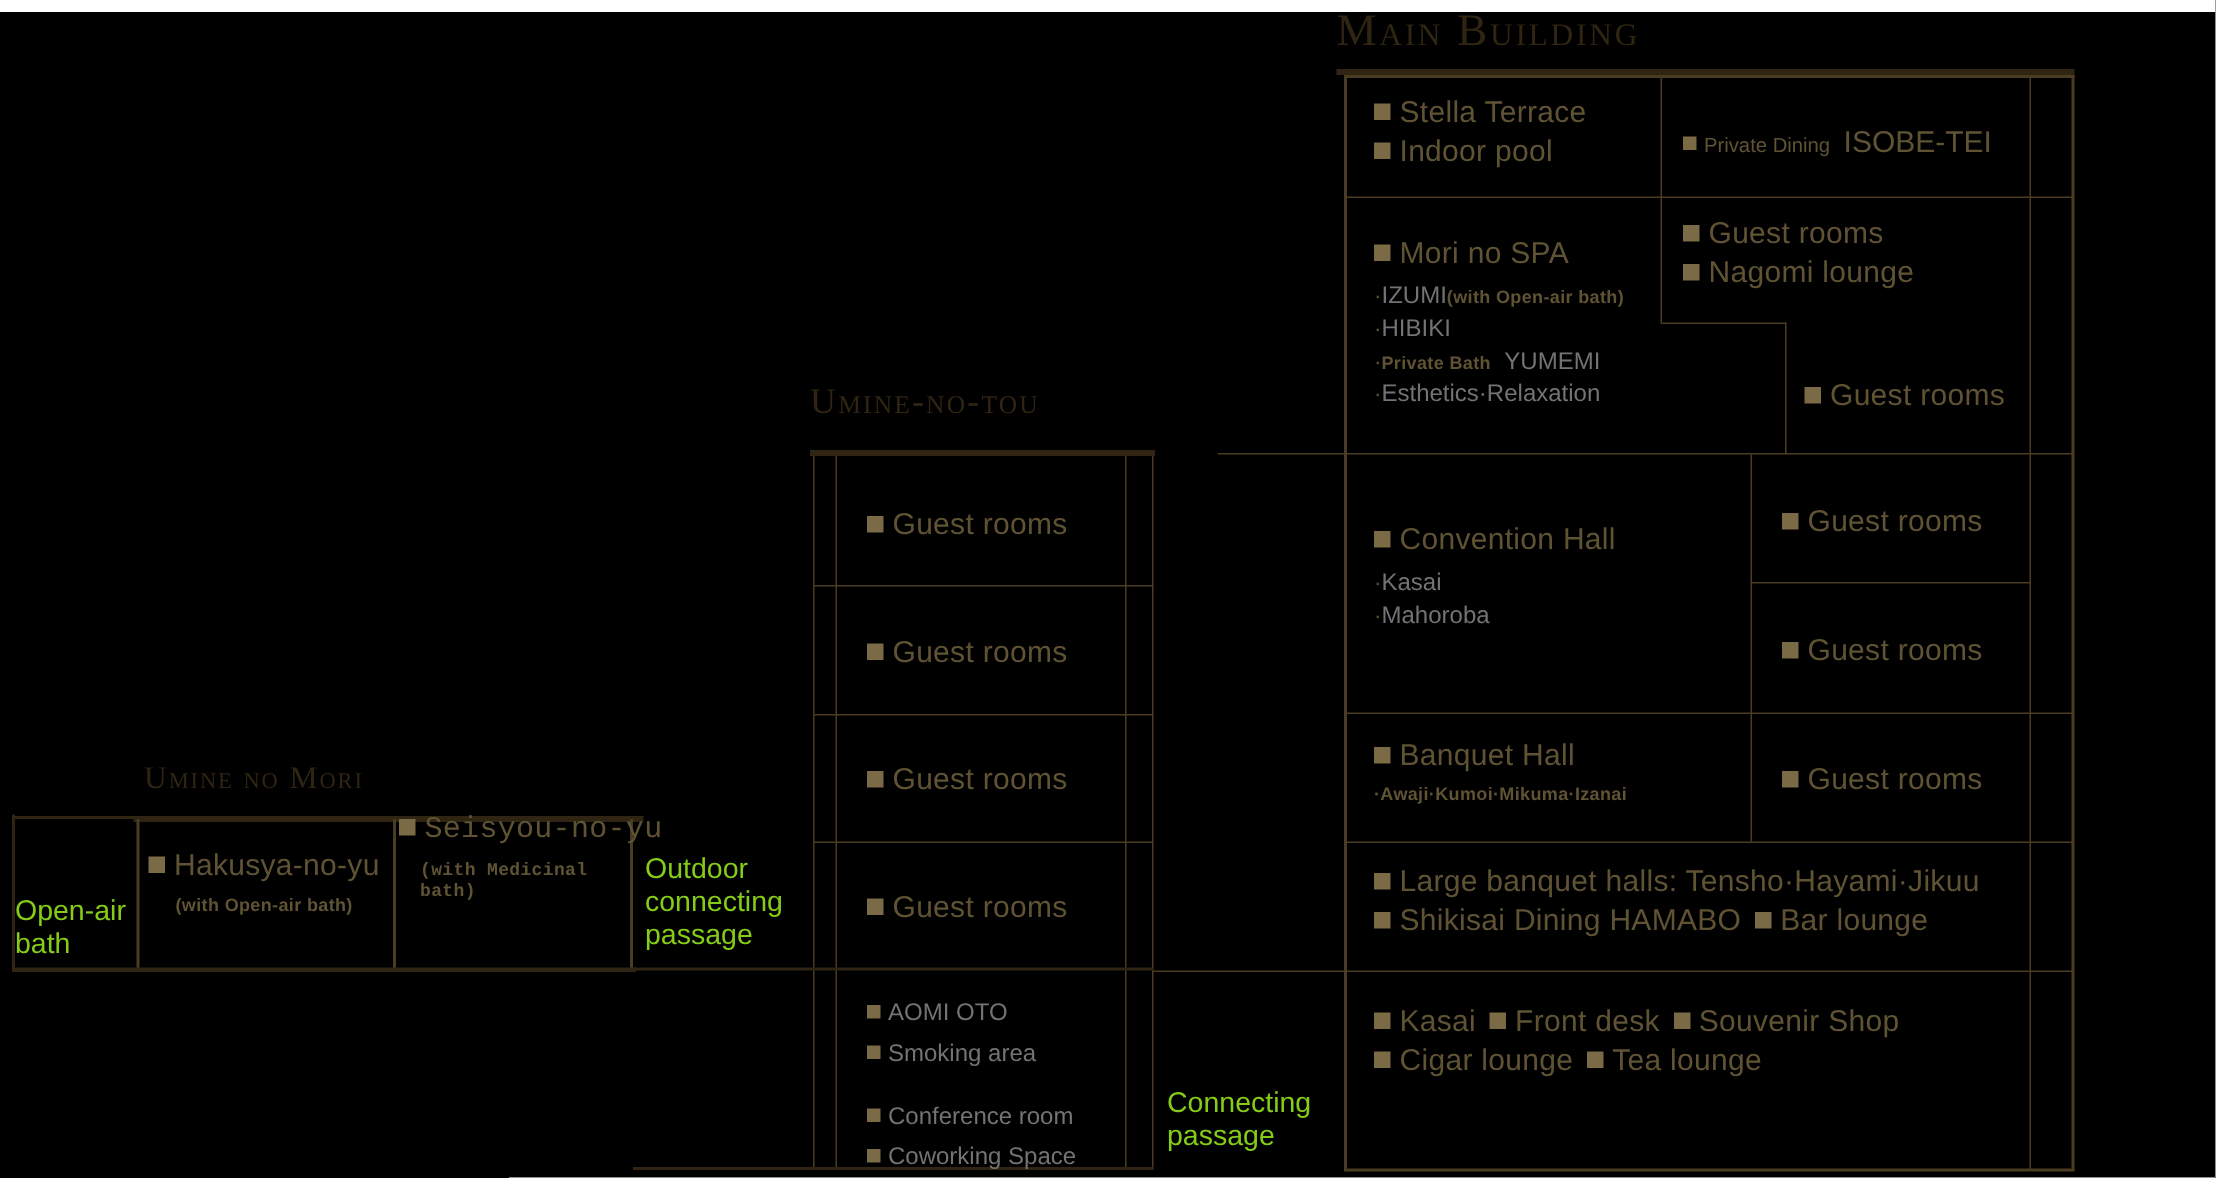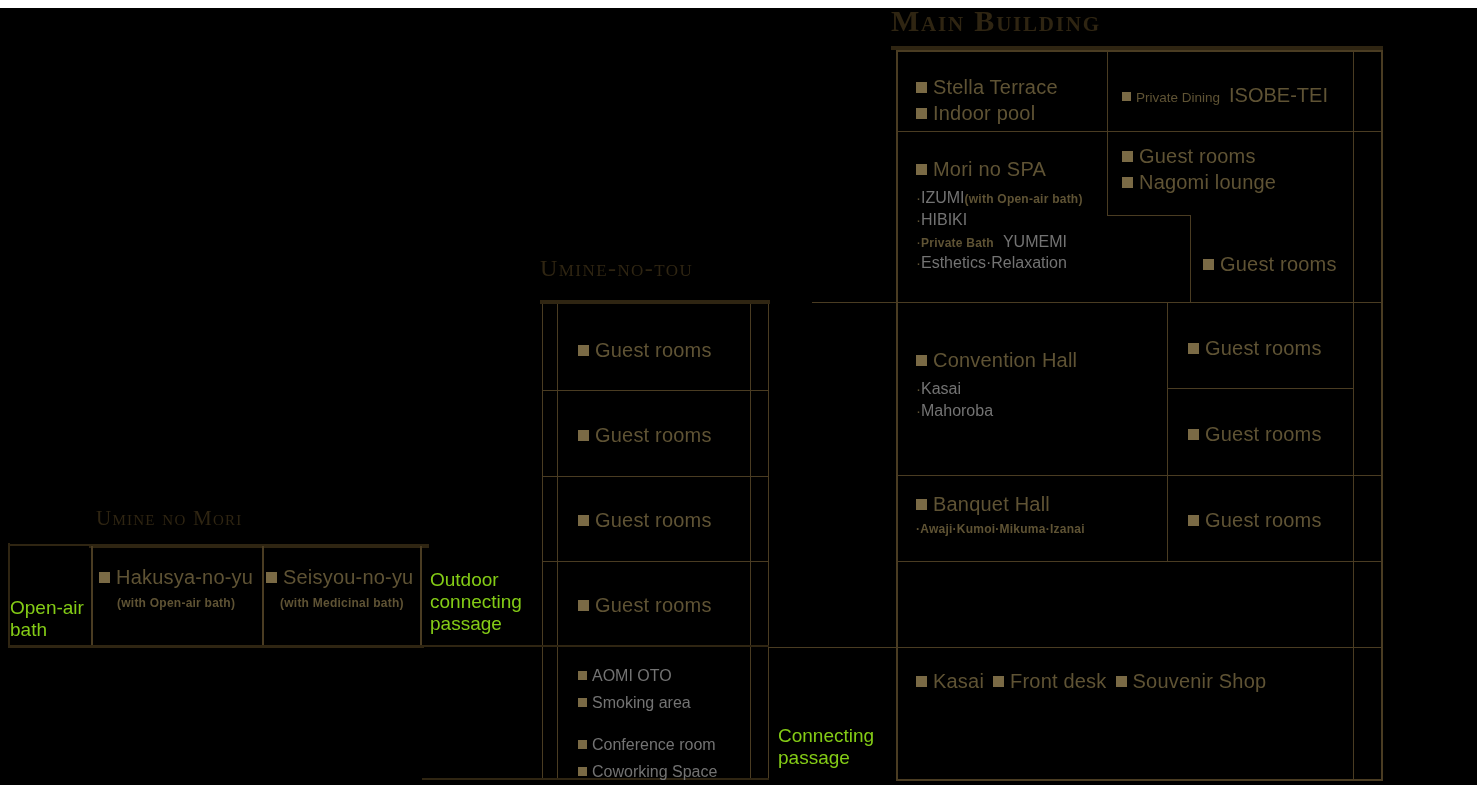--- a/index.html
+++ b/index.html
@@ -57,42 +57,42 @@
   .plain{font-size:19px;color:#84cc16;line-height:1.16;}
   .inline-row{display:flex;align-items:baseline;white-space:nowrap;}
   .gap{display:inline-block;width:9px;}
 </style>
 </head>
 <body>
 
 <div id="root">
   <div class="topwhite"></div>
 
-  <div class="abs sect-title" style="left:891px;top:6px;font-size:30px;font-weight:bold;">Main Building</div>
+  <div class="abs sect-title" style="left:891px;top:6px;font-size:30px;">Main Building</div>
   <div class="abs sect-rule" style="left:891px;top:46px;width:492px;height:4px;"></div>
 
   <div class="ln" style="left:896px;top:50px;width:2px;height:730px;"></div>
   <div class="ln" style="left:1381px;top:50px;width:2px;height:730px;"></div>
   <div class="ln" style="left:1353px;top:50px;width:1px;height:730px;"></div>
 
   <div class="ln" style="left:896px;top:50px;width:487px;height:2px;"></div>
   <div class="ln" style="left:896px;top:131px;width:487px;height:1px;"></div>
   <div class="ln" style="left:812px;top:302px;width:571px;height:1px;"></div>
   <div class="ln" style="left:896px;top:475px;width:487px;height:1px;"></div>
   <div class="ln" style="left:896px;top:561px;width:487px;height:1px;"></div>
   <div class="ln" style="left:896px;top:647px;width:487px;height:1px;"></div>
   <div class="ln" style="left:896px;top:779px;width:487px;height:2px;"></div>
 
   <div class="ln" style="left:1107px;top:51px;width:1px;height:164px;"></div>
   <div class="ln" style="left:1190px;top:215px;width:1px;height:88px;"></div>
   <div class="ln" style="left:1107px;top:215px;width:84px;height:1px;"></div>
   <div class="ln" style="left:1167px;top:303px;width:1px;height:258px;"></div>
   <div class="ln" style="left:1167px;top:388px;width:187px;height:1px;"></div>
 
-  <div class="abs cell" style="left:898px;top:60px;width:209px;height:79px;">
+  <div class="abs cell" style="left:898px;top:48px;width:209px;height:79px;">
     <div class="abs" style="left:18px;top:15px;">
       <div class="item">
         <span class="sq"></span>
         <span class="big">Stella Terrace</span>
       </div>
       <div class="item" style="margin-top:2px;">
         <span class="sq"></span>
         <span class="big">Indoor pool</span>
       </div>
     </div>
@@ -185,32 +185,54 @@
       <div class="xsml" style="margin-top:6px;">·Awaji·Kumoi·Mikuma·Izanai</div>
     </div>
   </div>
   <div class="abs cell" style="left:1168px;top:476px;width:185px;height:85px;">
     <div class="abs item" style="left:20px;top:32px;">
       <span class="sq"></span>
       <span class="big">Guest rooms</span>
     </div>
   </div>
 
+  <div class="abs cell" style="left:898px;top:562px;width:455px;height:85px;">
+    <div class="abs" style="left:18px;top:14px;">
+      <div class="item">
+        <span class="sq"></span>
+        <span class="big">Large banquet halls: Tensho·Hayami·Jikuu</span>
+      </div>
+      <div class="inline-row" style="margin-top:3px;">
+        <span class="sq"></span>
+        <span class="big">Shikisai Dining HAMABO</span>
+        <span class="gap"></span>
+        <span class="sq"></span>
+        <span class="big">Bar lounge</span>
+      </div>
+    </div>
+  </div>
 
   <div class="abs cell" style="left:898px;top:648px;width:455px;height:131px;">
     <div class="abs" style="left:18px;top:22px;">
       <div class="inline-row">
         <span class="sq"></span>
         <span class="big">Kasai</span>
         <span class="gap"></span>
         <span class="sq"></span>
         <span class="big">Front desk</span>
         <span class="gap"></span>
         <span class="sq"></span>
         <span class="big">Souvenir Shop</span>
+      </div>
+      <div class="inline-row" style="margin-top:3px;">
+        <span class="sq"></span>
+        <span class="big">Cigar lounge</span>
+        <span class="gap"></span>
+        <span class="sq"></span>
+        <span class="big">Tea lounge</span>
       </div>
     </div>
   </div>
 
   <div class="ln" style="left:768px;top:647px;width:1px;height:133px;"></div>
   <div class="ln" style="left:768px;top:647px;width:129px;height:1px;"></div>
   <div class="abs plain" style="left:778px;top:725px;width:115px;">
     <span style="white-space:pre-line;">Connecting
 passage</span>
   </div>
@@ -281,21 +303,21 @@
   </div>
 
   <div class="abs" style="left:99px;top:565px;width:160px;">
     <div class="item">
       <span class="sq"></span>
       <span class="big">Hakusya-no-yu</span>
     </div>
     <div class="xsml" style="margin-top:7px;margin-left:18px;">(with Open-air bath)</div>
   </div>
 
-  <div class="abs" style="left:266px;top:565px;width:158px;">
+  <div class="abs" style="left:266px;top:542px;width:158px;font-family:Liberation Mono, monospace;">
     <div class="item">
       <span class="sq"></span>
       <span class="big">Seisyou-no-yu</span>
     </div>
     <div class="xsml" style="margin-top:7px;margin-left:14px;">(with Medicinal bath)</div>
   </div>
 
   <div class="abs plain" style="left:430px;top:569px;width:120px;">
     <span style="white-space:pre-line;">Outdoor
 connecting

